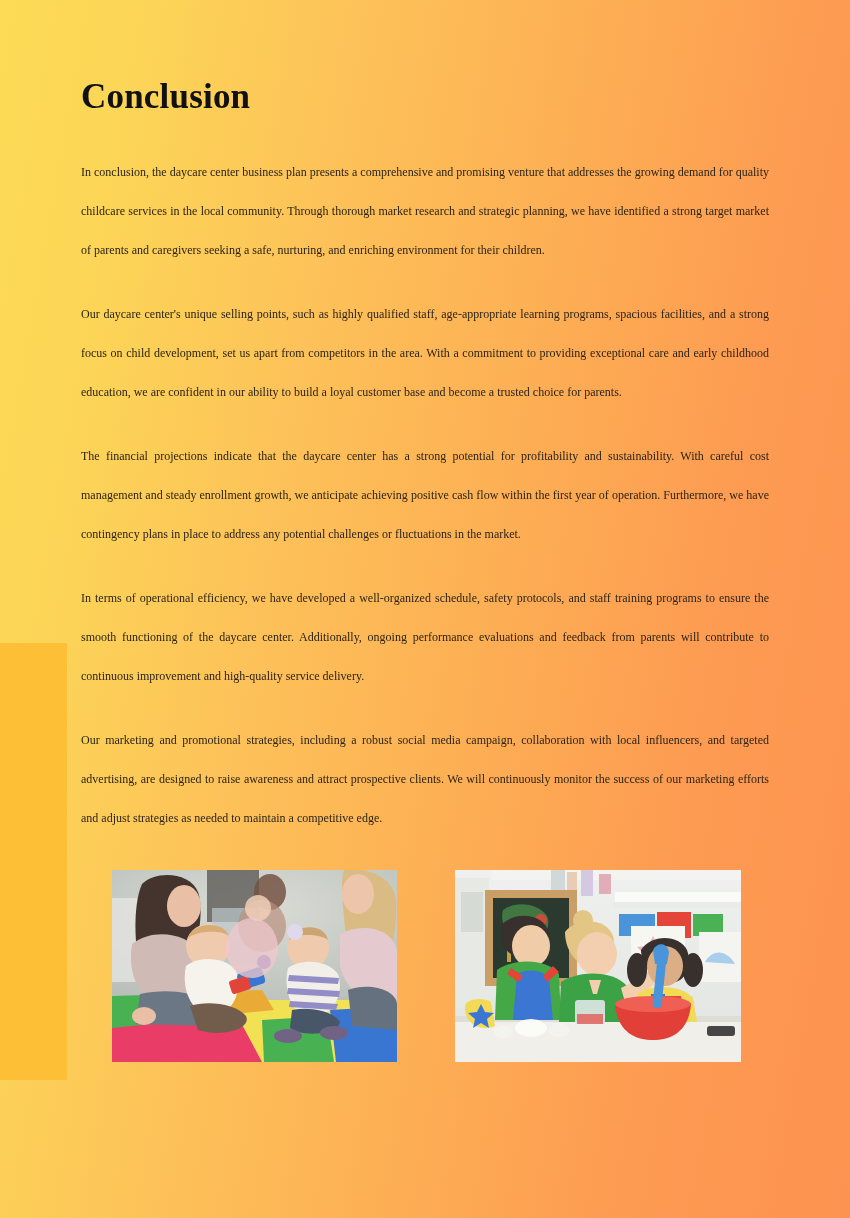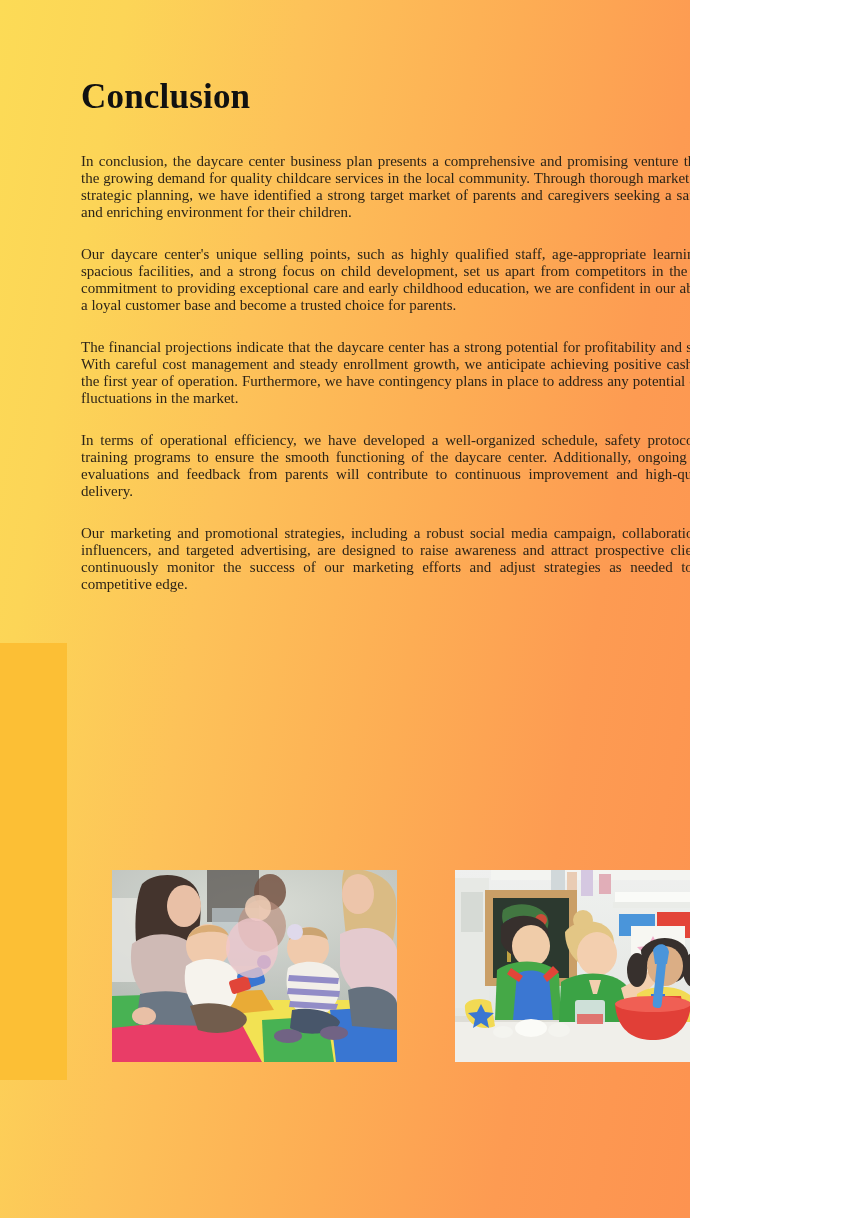--- a/index.html
+++ b/index.html
@@ -8,21 +8,21 @@
   }
   body {
     width: 850px;
     height: 1218px;
     overflow: hidden;
     font-family: "Liberation Serif", "DejaVu Serif", serif;
   }
 
   .page {
     position: relative;
-    width: 690px;
+    width: 850px;
     height: 1218px;
     background: linear-gradient(100deg, #fcdb56 0%, #fcd557 14%, #fdc259 34%, #fdad54 58%, #fd9b52 78%, #fd9350 100%);
     overflow: hidden;
     text-decoration: underline;
   }
 
   
   .accent-block {
     position: absolute;
     left: 0;
@@ -50,22 +50,22 @@
     letter-spacing: 0.2px;
   }
 
   .body-copy {
     margin-top: 36px;
   }
 
   .body-copy p {
     margin: 0 0 25px 0;
     font-family: "Liberation Serif", "DejaVu Serif", serif;
-    font-size: 15px;
-    line-height: 17px;
+    font-size: 12px;
+    line-height: 39px;
     color: #2c2418;
     text-align: justify;
     text-justify: inter-word;
     hyphens: none;
   }
 
   .body-copy p:last-child {
     margin-bottom: 0;
   }
 

